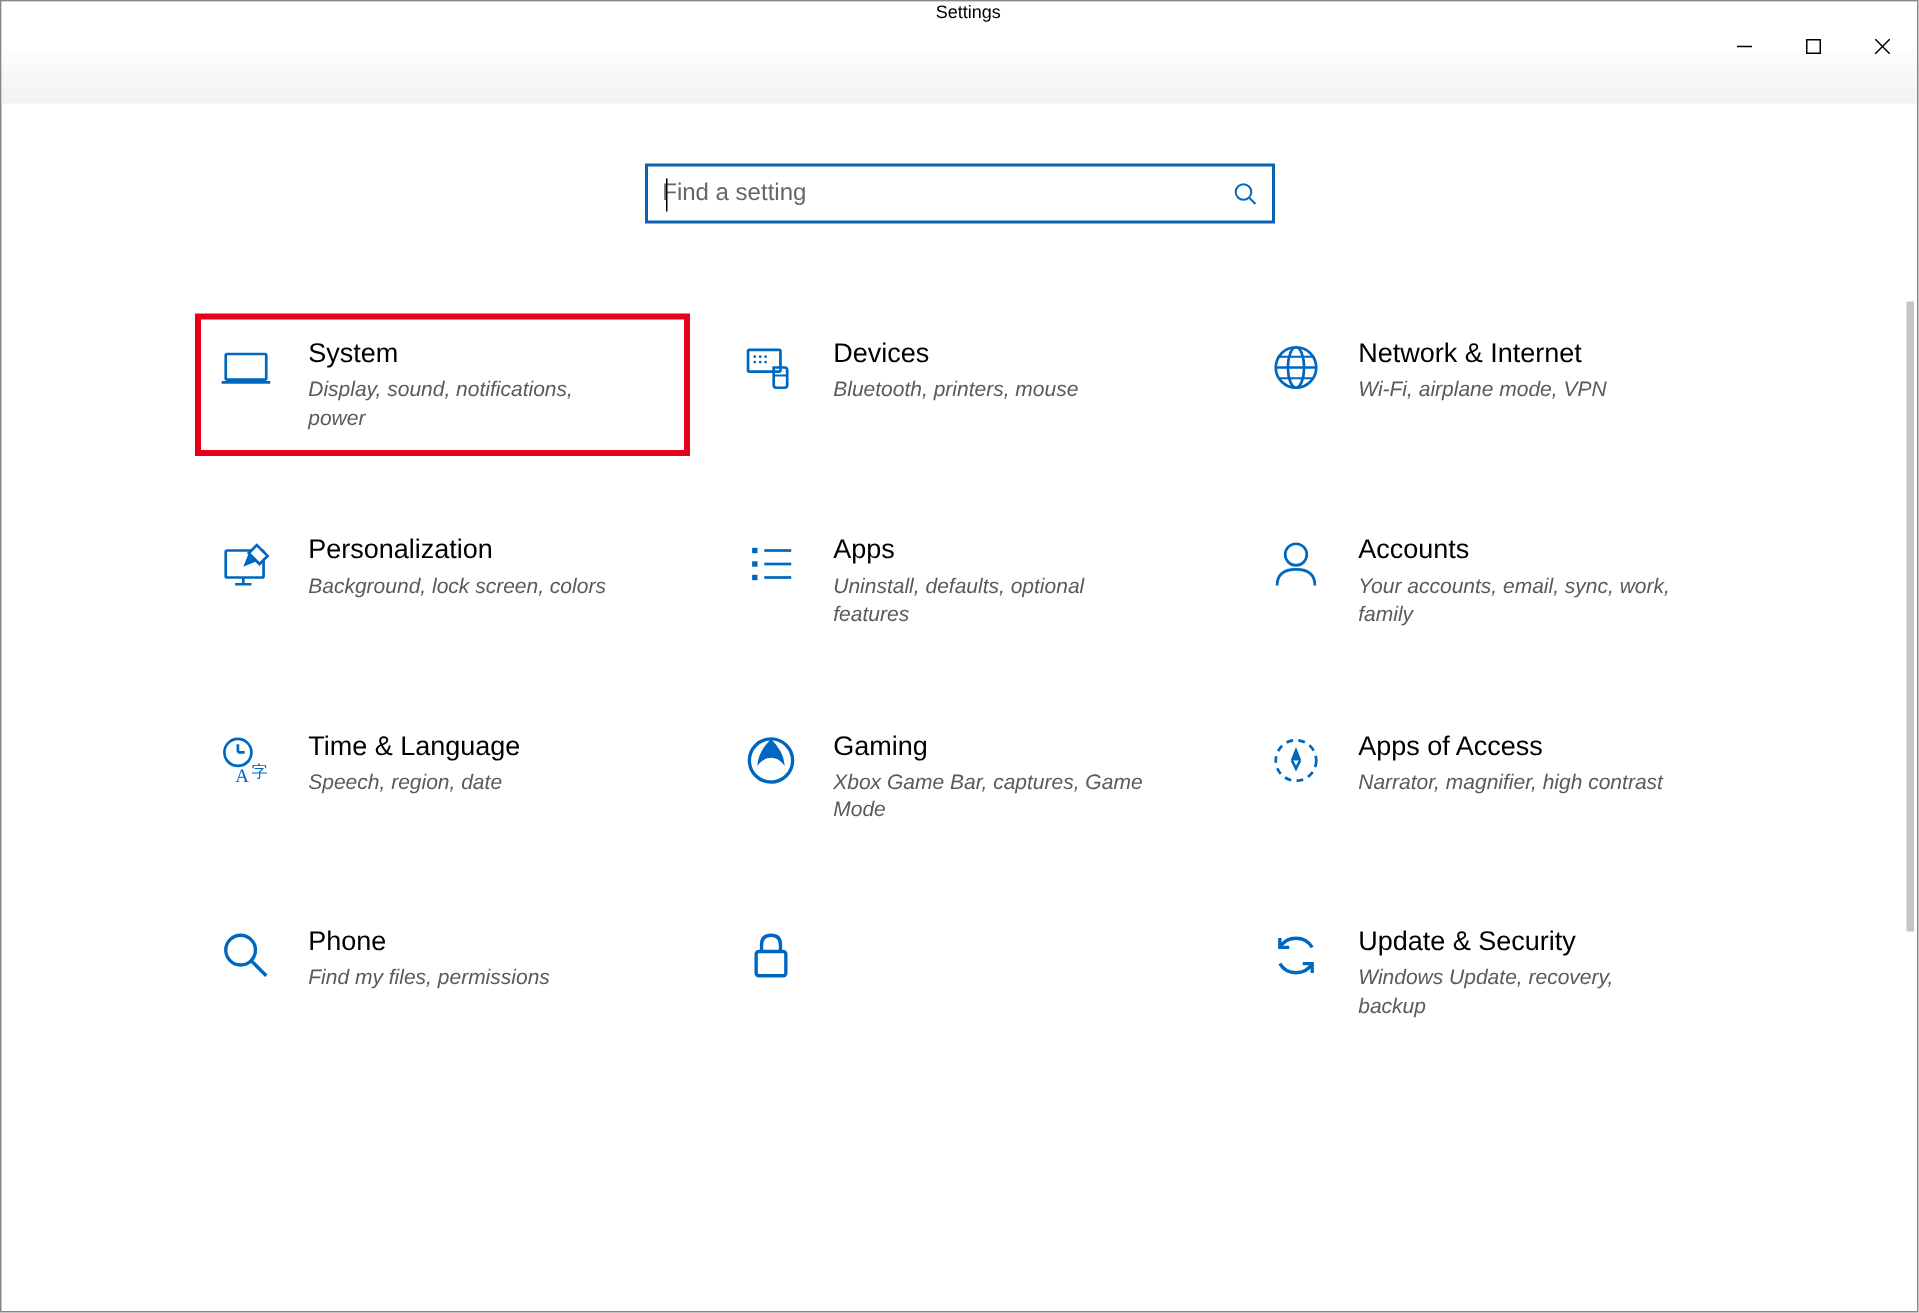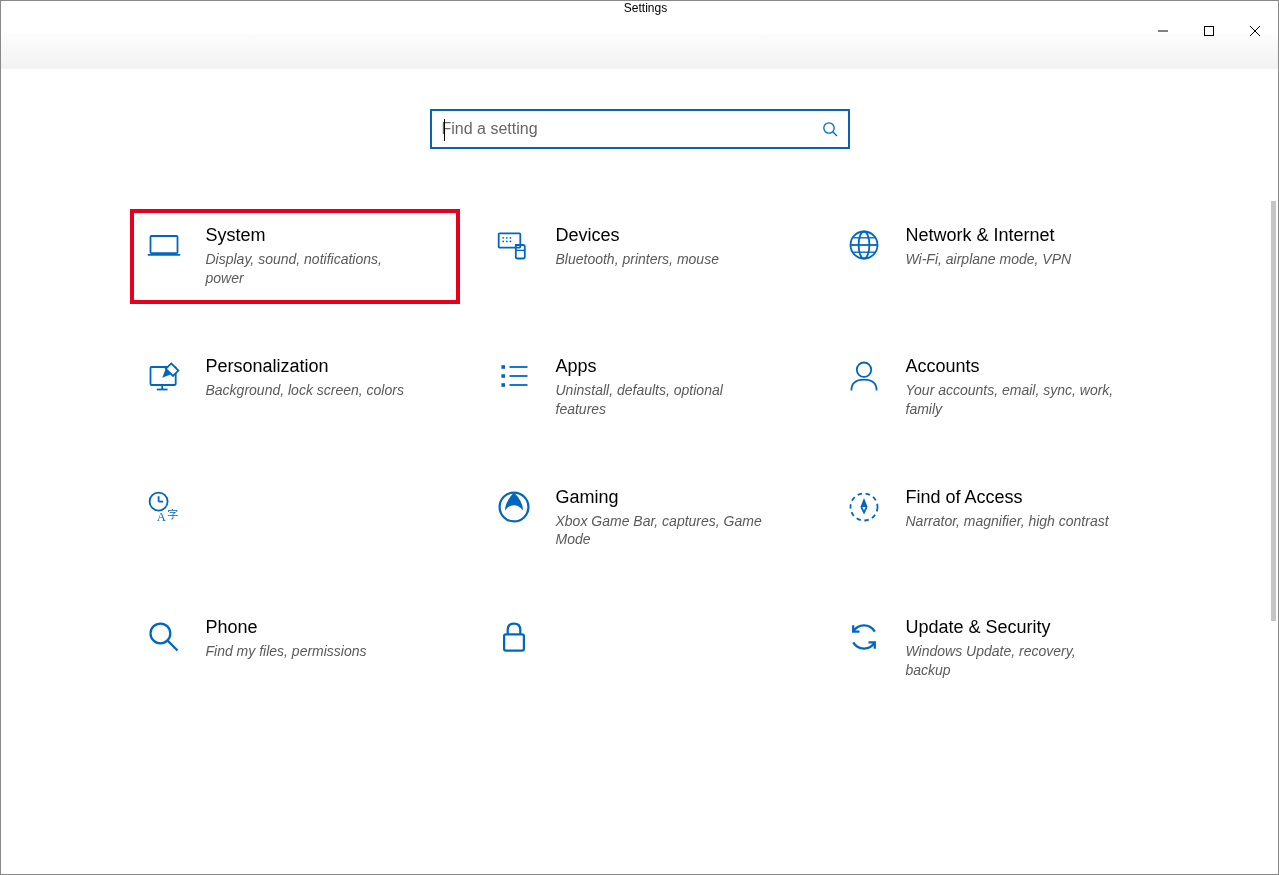--- a/index.html
+++ b/index.html
@@ -259,20 +259,24 @@
       <div class="tile">
         <div class="ticon">
           <svg viewBox="0 0 40 40" width="36" height="36">
             <circle cx="14" cy="14" r="10" fill="none" stroke="#0067c0" stroke-width="2"></circle>
             <line x1="14" y1="14" x2="14" y2="8" stroke="#0067c0" stroke-width="2"></line>
             <line x1="14" y1="14" x2="19" y2="14" stroke="#0067c0" stroke-width="2"></line>
             <text x="12" y="36" font-size="14" fill="#0067c0" font-family="Segoe UI">A</text>
             <text x="24" y="32" font-size="12" fill="#0067c0" font-family="Segoe UI">字</text>
           </svg>
         </div>
+        <div class="ttext">
+          <div class="ttitle">Time &amp; Language</div>
+          <div class="tdesc">Speech, region, date</div>
+        </div>
       </div>
       <div class="tile">
         <div class="ticon">
           <svg viewBox="0 0 40 40" width="36" height="36">
             <circle cx="20" cy="20" r="16" fill="none" stroke="#0067c0" stroke-width="2.5"></circle>
             <path d="M20 4 Q10 14 10 24 Q14 18 20 18 Q26 18 30 24 Q30 14 20 4" fill="#0067c0"></path>
           </svg>
         </div>
         <div class="ttext">
           <div class="ttitle">Gaming</div>
@@ -281,21 +285,21 @@
       </div>
       <div class="tile">
         <div class="ticon">
           <svg viewBox="0 0 40 40" width="36" height="36">
             <circle cx="20" cy="20" r="15" fill="none" stroke="#0067c0" stroke-width="2" stroke-dasharray="5 4"></circle>
             <path d="M20 10 L24 20 L16 20 Z" fill="#0067c0"></path>
             <path d="M17 20 L20 26 L23 20" fill="none" stroke="#0067c0" stroke-width="2"></path>
           </svg>
         </div>
         <div class="ttext">
-          <div class="ttitle">Find of Access</div>
+          <div class="ttitle">Apps of Access</div>
           <div class="tdesc">Narrator, magnifier, high contrast</div>
         </div>
       </div>
       <div class="tile">
         <div class="ticon">
           <svg viewBox="0 0 40 40" width="36" height="36">
             <circle cx="16" cy="16" r="11" fill="none" stroke="#0067c0" stroke-width="2.5"></circle>
             <line x1="24" y1="24" x2="35" y2="35" stroke="#0067c0" stroke-width="2.5"></line>
           </svg>
         </div>

